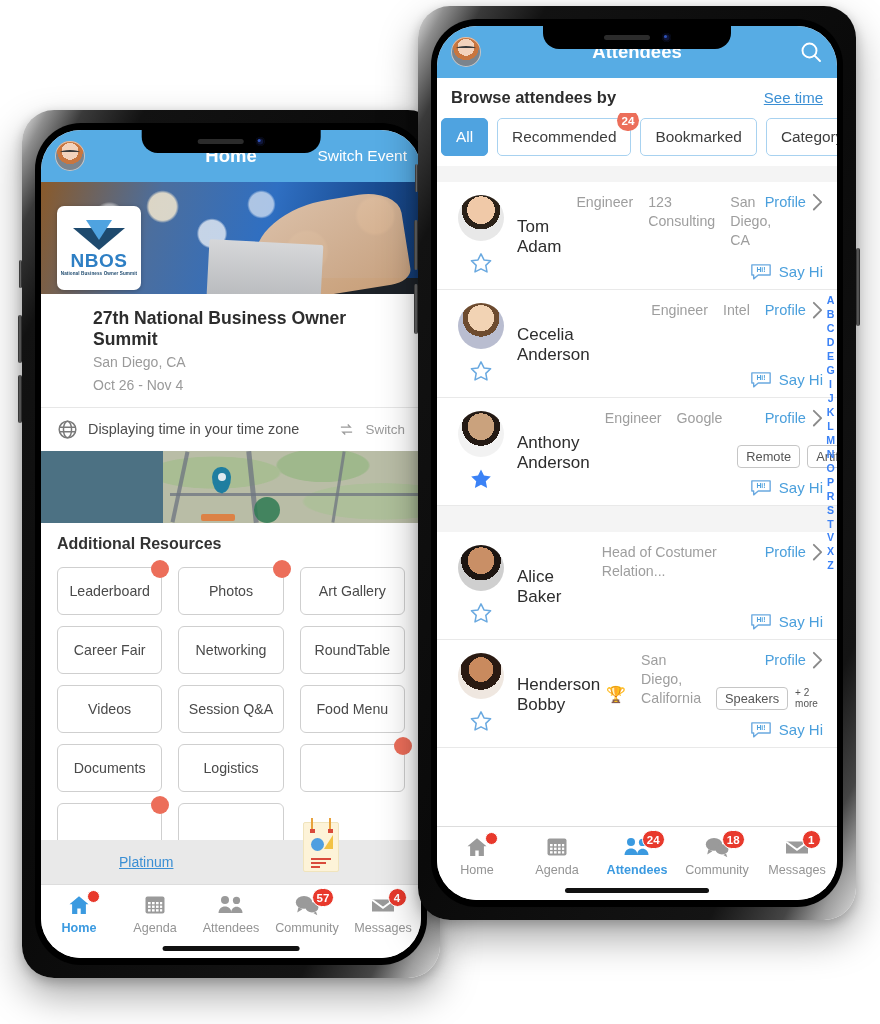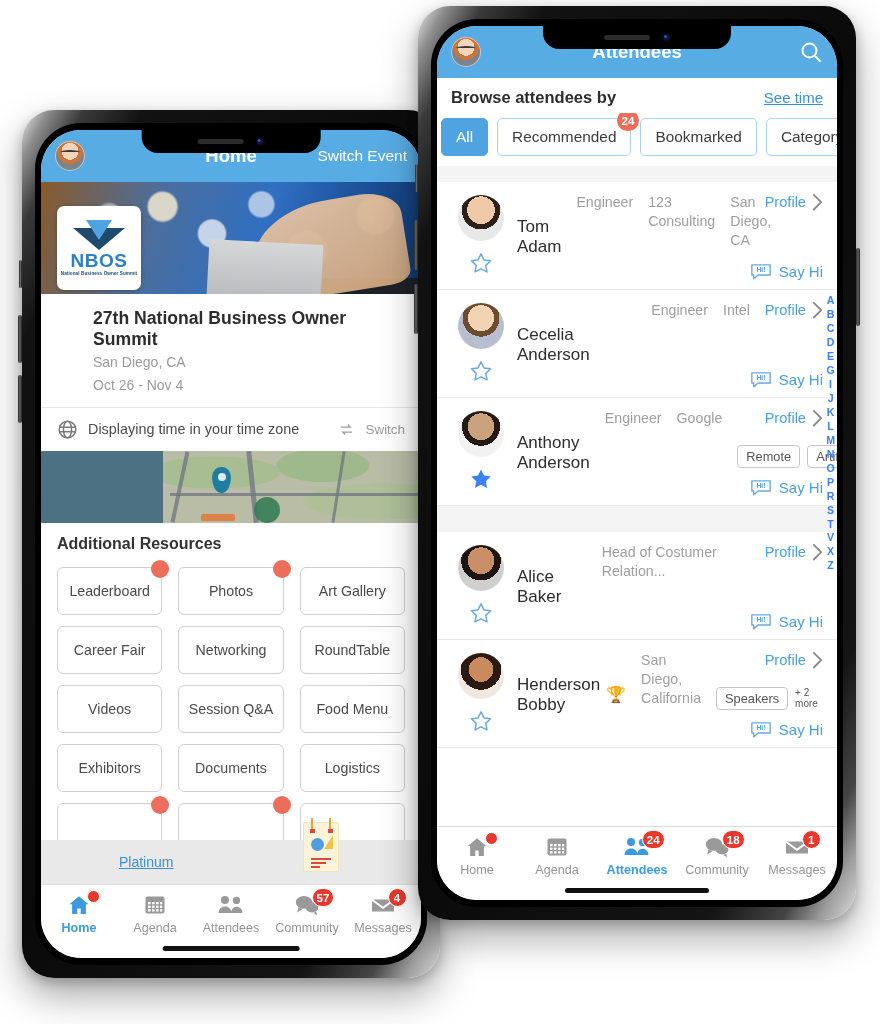--- a/index.html
+++ b/index.html
@@ -409,23 +409,20 @@
                 <span>RoundTable</span>
               </div>
               <div class="res-btn">
                 <span>Videos</span>
               </div>
               <div class="res-btn">
                 <span>Session Q&amp;A</span>
               </div>
               <div class="res-btn">
                 <span>Food Menu</span>
-              </div>
-              <div class="res-btn">
-                <span>Exhibitors</span>
               </div>
               <div class="res-btn">
                 <span>Documents</span>
               </div>
               <div class="res-btn">
                 <span>Logistics</span>
               </div>
               <div class="res-btn">
                 <span></span>
                 <span class="res-dot"></span>

